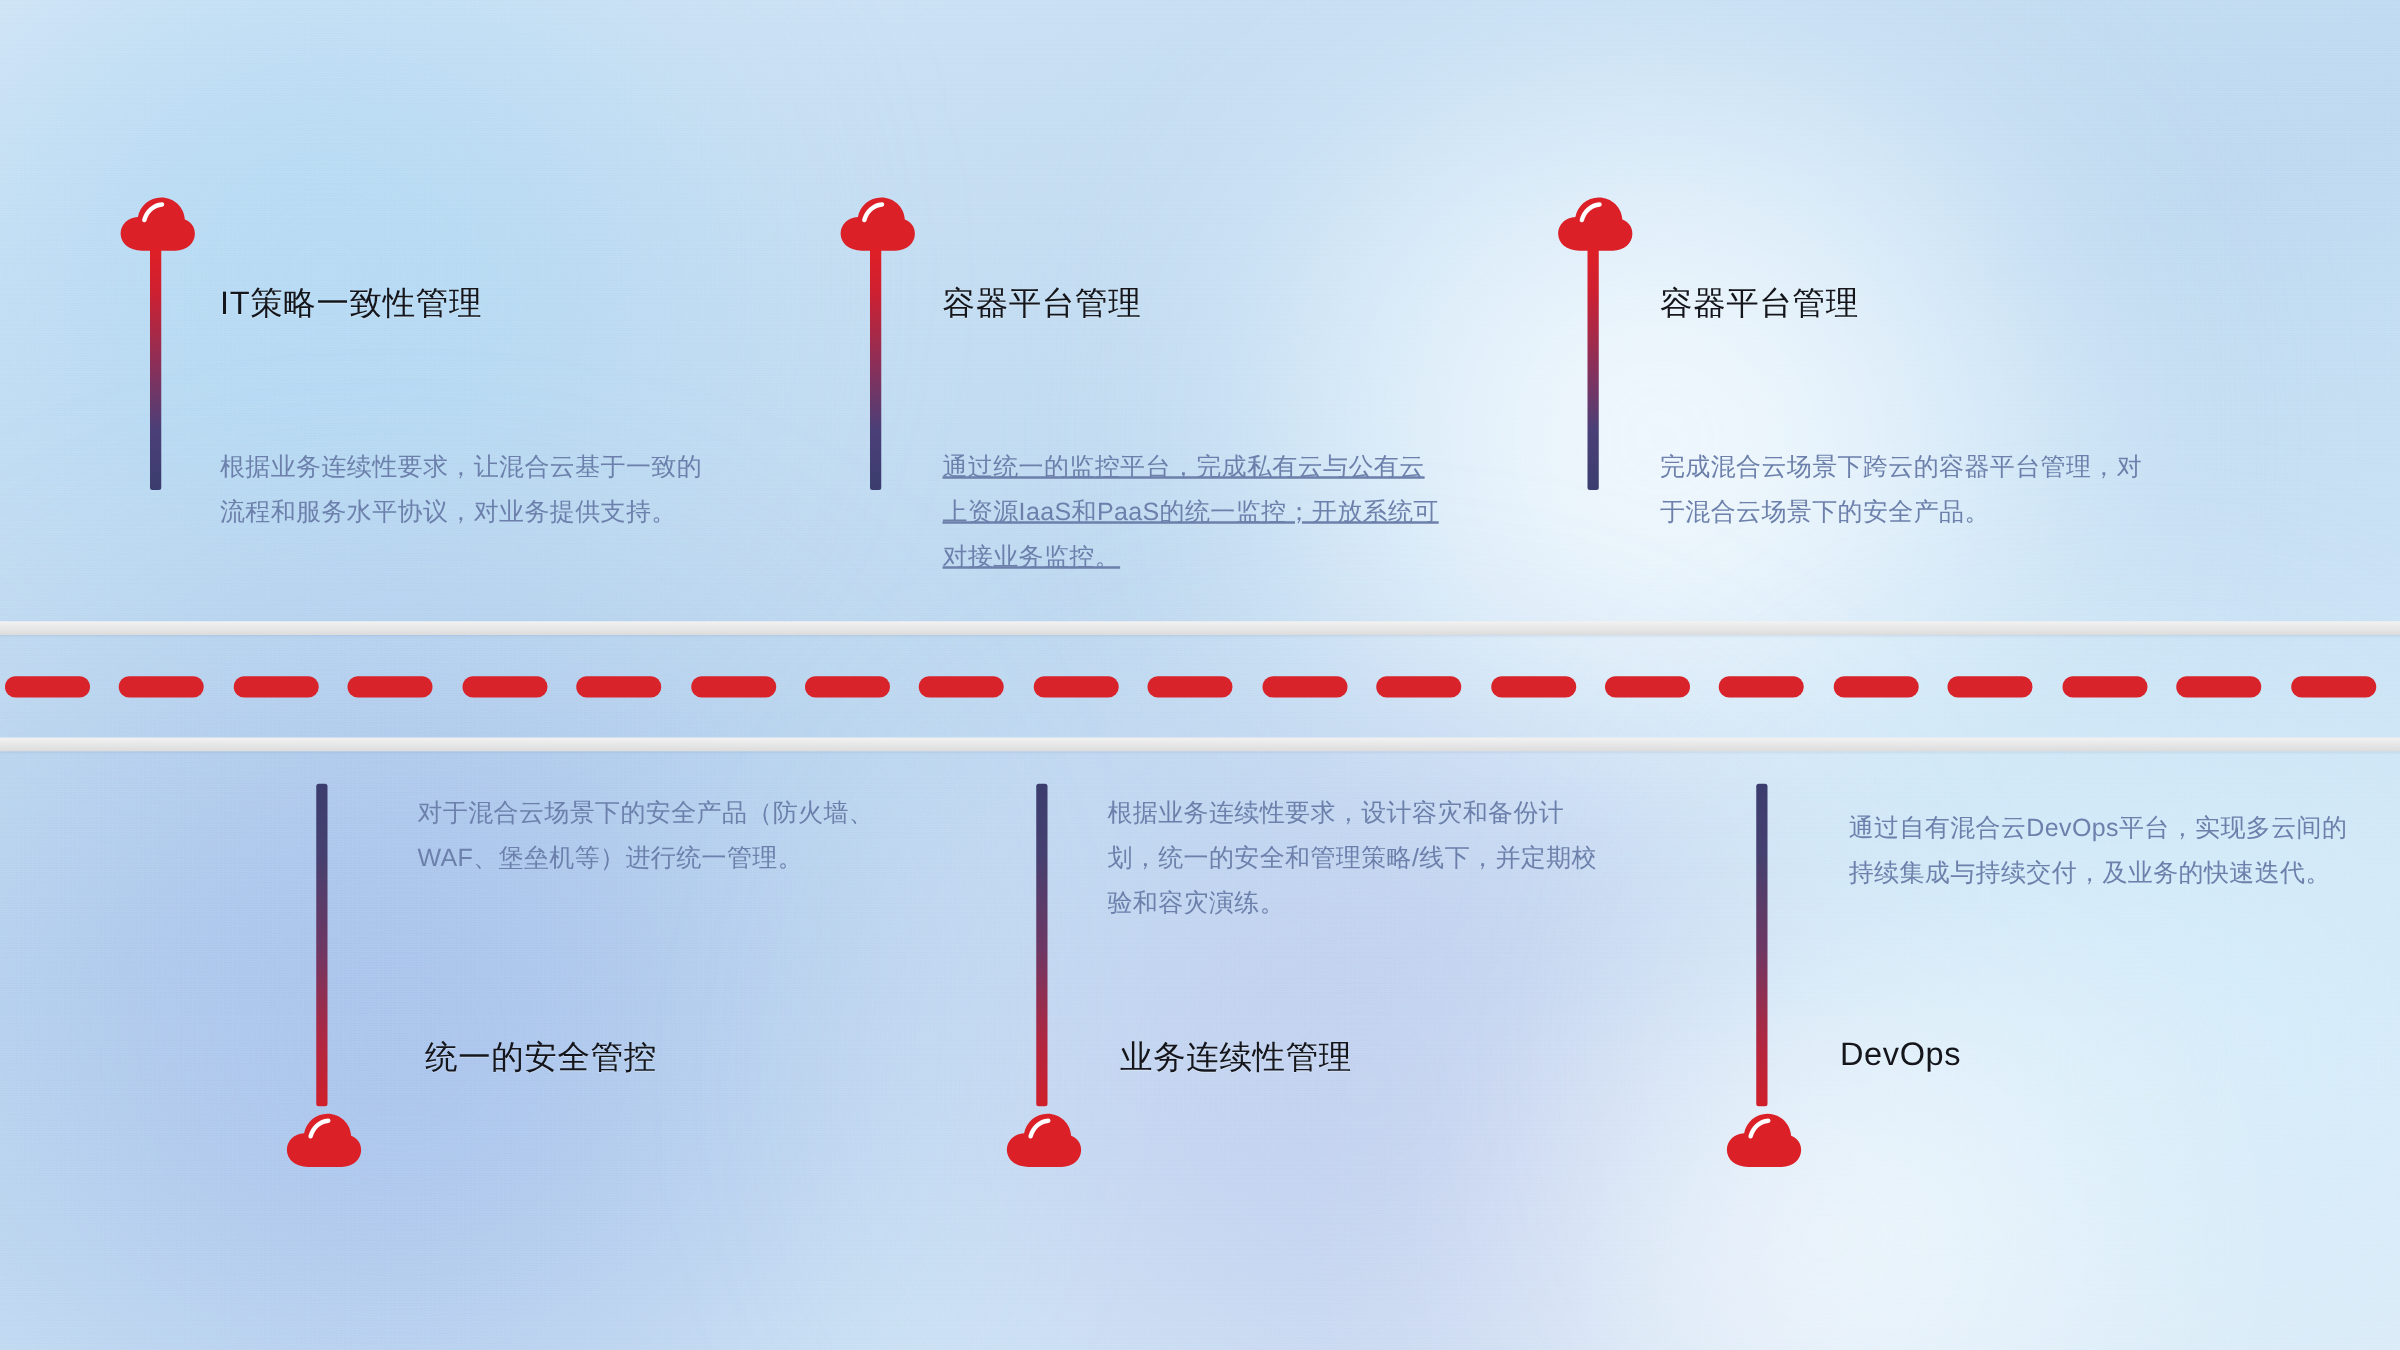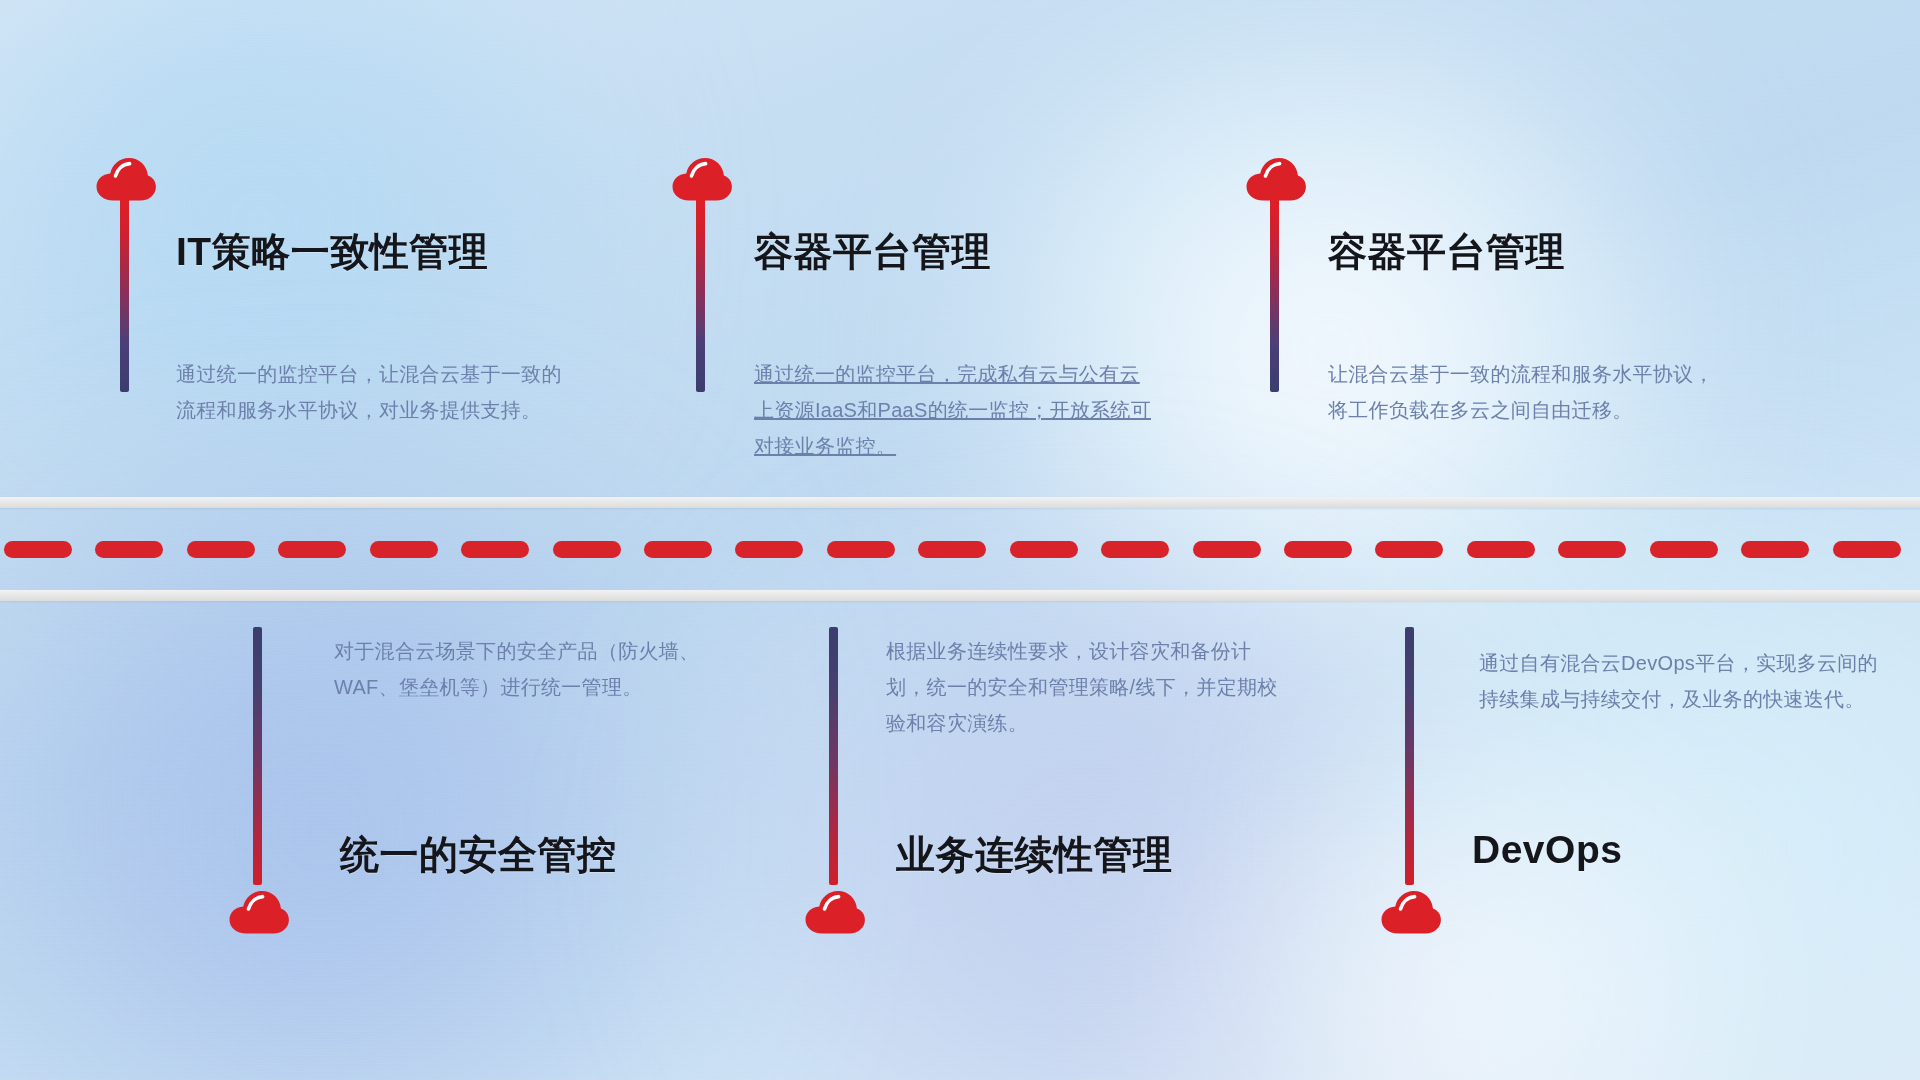--- a/index.html
+++ b/index.html
@@ -72,21 +72,21 @@
     background:linear-gradient(180deg,#e01f26 0%,#cf2030 18%,#8c2f58 48%,#4b3f78 75%,#3b3d6e 100%);
   }
   .stem-up{ 
     background:linear-gradient(180deg,#3b3d6e 0%,#45406f 22%,#6f3763 52%,#b02740 80%,#d01f2a 100%);
   }
 
   .cloud{position:absolute;width:62px;height:44px;}
 
   .title{
     position:absolute;
-    font-size:39px;font-weight:700;color:#14161c;
+    font-size:26px;font-weight:400;color:#14161c;
     letter-spacing:.5px;white-space:nowrap;
     text-shadow:0 1px 0 rgba(255,255,255,.3);
   }
   .body{
     position:absolute;
     font-size:20px;line-height:36px;color:#6c80ab;
     letter-spacing:.3px;width:390px;
     font-weight:400;
   }
 </style>
@@ -106,21 +106,21 @@
 
   <div class="col">
     <div class="cloud" style="left:95px;top:157px;">
       <svg viewBox="0 0 62 44" width="62" height="44" aria-hidden="true">
         <path d="M18.5 43.5 C8.3 43.5 1.5 37.5 1.5 29.8 C1.5 22.6 7.4 17.0 15.3 16.6 C17.0 7.6 24.6 1.0 33.9 1.0 C44.2 1.0 52.3 8.7 52.9 18.6 C57.8 20.3 60.9 24.6 60.9 30.0 C60.9 37.4 54.4 43.5 45.3 43.5 Z" fill="#dc2028"></path>
         <path d="M20.5 19.0 C22.5 11.8 28.0 7.2 34.6 6.6" fill="none" stroke="#ffffff" stroke-width="3.6" stroke-linecap="round"></path>
       </svg>
     </div>
     <div class="stem stem-down" style="left:120px;top:198px;height:194px;"></div>
     <div class="title" style="left:176px;top:225px;">IT策略一致性管理</div>
-    <div class="body" style="left:176px;top:356px;width:395px;">通过统一的监控平台，让混合云基于一致的流程和服务水平协议，对业务提供支持。</div>
+    <div class="body" style="left:176px;top:356px;width:395px;">根据业务连续性要求，让混合云基于一致的流程和服务水平协议，对业务提供支持。</div>
   </div>
 
   <div class="col">
     <div class="cloud" style="left:671px;top:157px;">
       <svg viewBox="0 0 62 44" width="62" height="44" aria-hidden="true">
         <path d="M18.5 43.5 C8.3 43.5 1.5 37.5 1.5 29.8 C1.5 22.6 7.4 17.0 15.3 16.6 C17.0 7.6 24.6 1.0 33.9 1.0 C44.2 1.0 52.3 8.7 52.9 18.6 C57.8 20.3 60.9 24.6 60.9 30.0 C60.9 37.4 54.4 43.5 45.3 43.5 Z" fill="#dc2028"></path>
         <path d="M20.5 19.0 C22.5 11.8 28.0 7.2 34.6 6.6" fill="none" stroke="#ffffff" stroke-width="3.6" stroke-linecap="round"></path>
       </svg>
     </div>
     <div class="stem stem-down" style="left:696px;top:198px;height:194px;"></div>
@@ -130,21 +130,21 @@
 
   <div class="col">
     <div class="cloud" style="left:1245px;top:157px;">
       <svg viewBox="0 0 62 44" width="62" height="44" aria-hidden="true">
         <path d="M18.5 43.5 C8.3 43.5 1.5 37.5 1.5 29.8 C1.5 22.6 7.4 17.0 15.3 16.6 C17.0 7.6 24.6 1.0 33.9 1.0 C44.2 1.0 52.3 8.7 52.9 18.6 C57.8 20.3 60.9 24.6 60.9 30.0 C60.9 37.4 54.4 43.5 45.3 43.5 Z" fill="#dc2028"></path>
         <path d="M20.5 19.0 C22.5 11.8 28.0 7.2 34.6 6.6" fill="none" stroke="#ffffff" stroke-width="3.6" stroke-linecap="round"></path>
       </svg>
     </div>
     <div class="stem stem-down" style="left:1270px;top:198px;height:194px;"></div>
     <div class="title" style="left:1328px;top:225px;">容器平台管理</div>
-    <div class="body" style="left:1328px;top:356px;width:400px;">让混合云基于一致的流程和服务水平协议，将工作负载在多云之间自由迁移。</div>
+    <div class="body" style="left:1328px;top:356px;width:400px;">完成混合云场景下跨云的容器平台管理，对于混合云场景下的安全产品。</div>
   </div>
 
   <div class="road-line top"></div>
   <div class="dash-row" id="dash-row">
       <div class="dash" style="left: 4px; background: rgb(216, 35, 42);"></div>
       <div class="dash" style="left: 95px; background: rgb(216, 35, 42);"></div>
       <div class="dash" style="left: 187px; background: rgb(216, 35, 42);"></div>
       <div class="dash" style="left: 278px; background: rgb(216, 35, 42);"></div>
       <div class="dash" style="left: 370px; background: rgb(216, 35, 42);"></div>
       <div class="dash" style="left: 461px; background: rgb(216, 35, 42);"></div>

